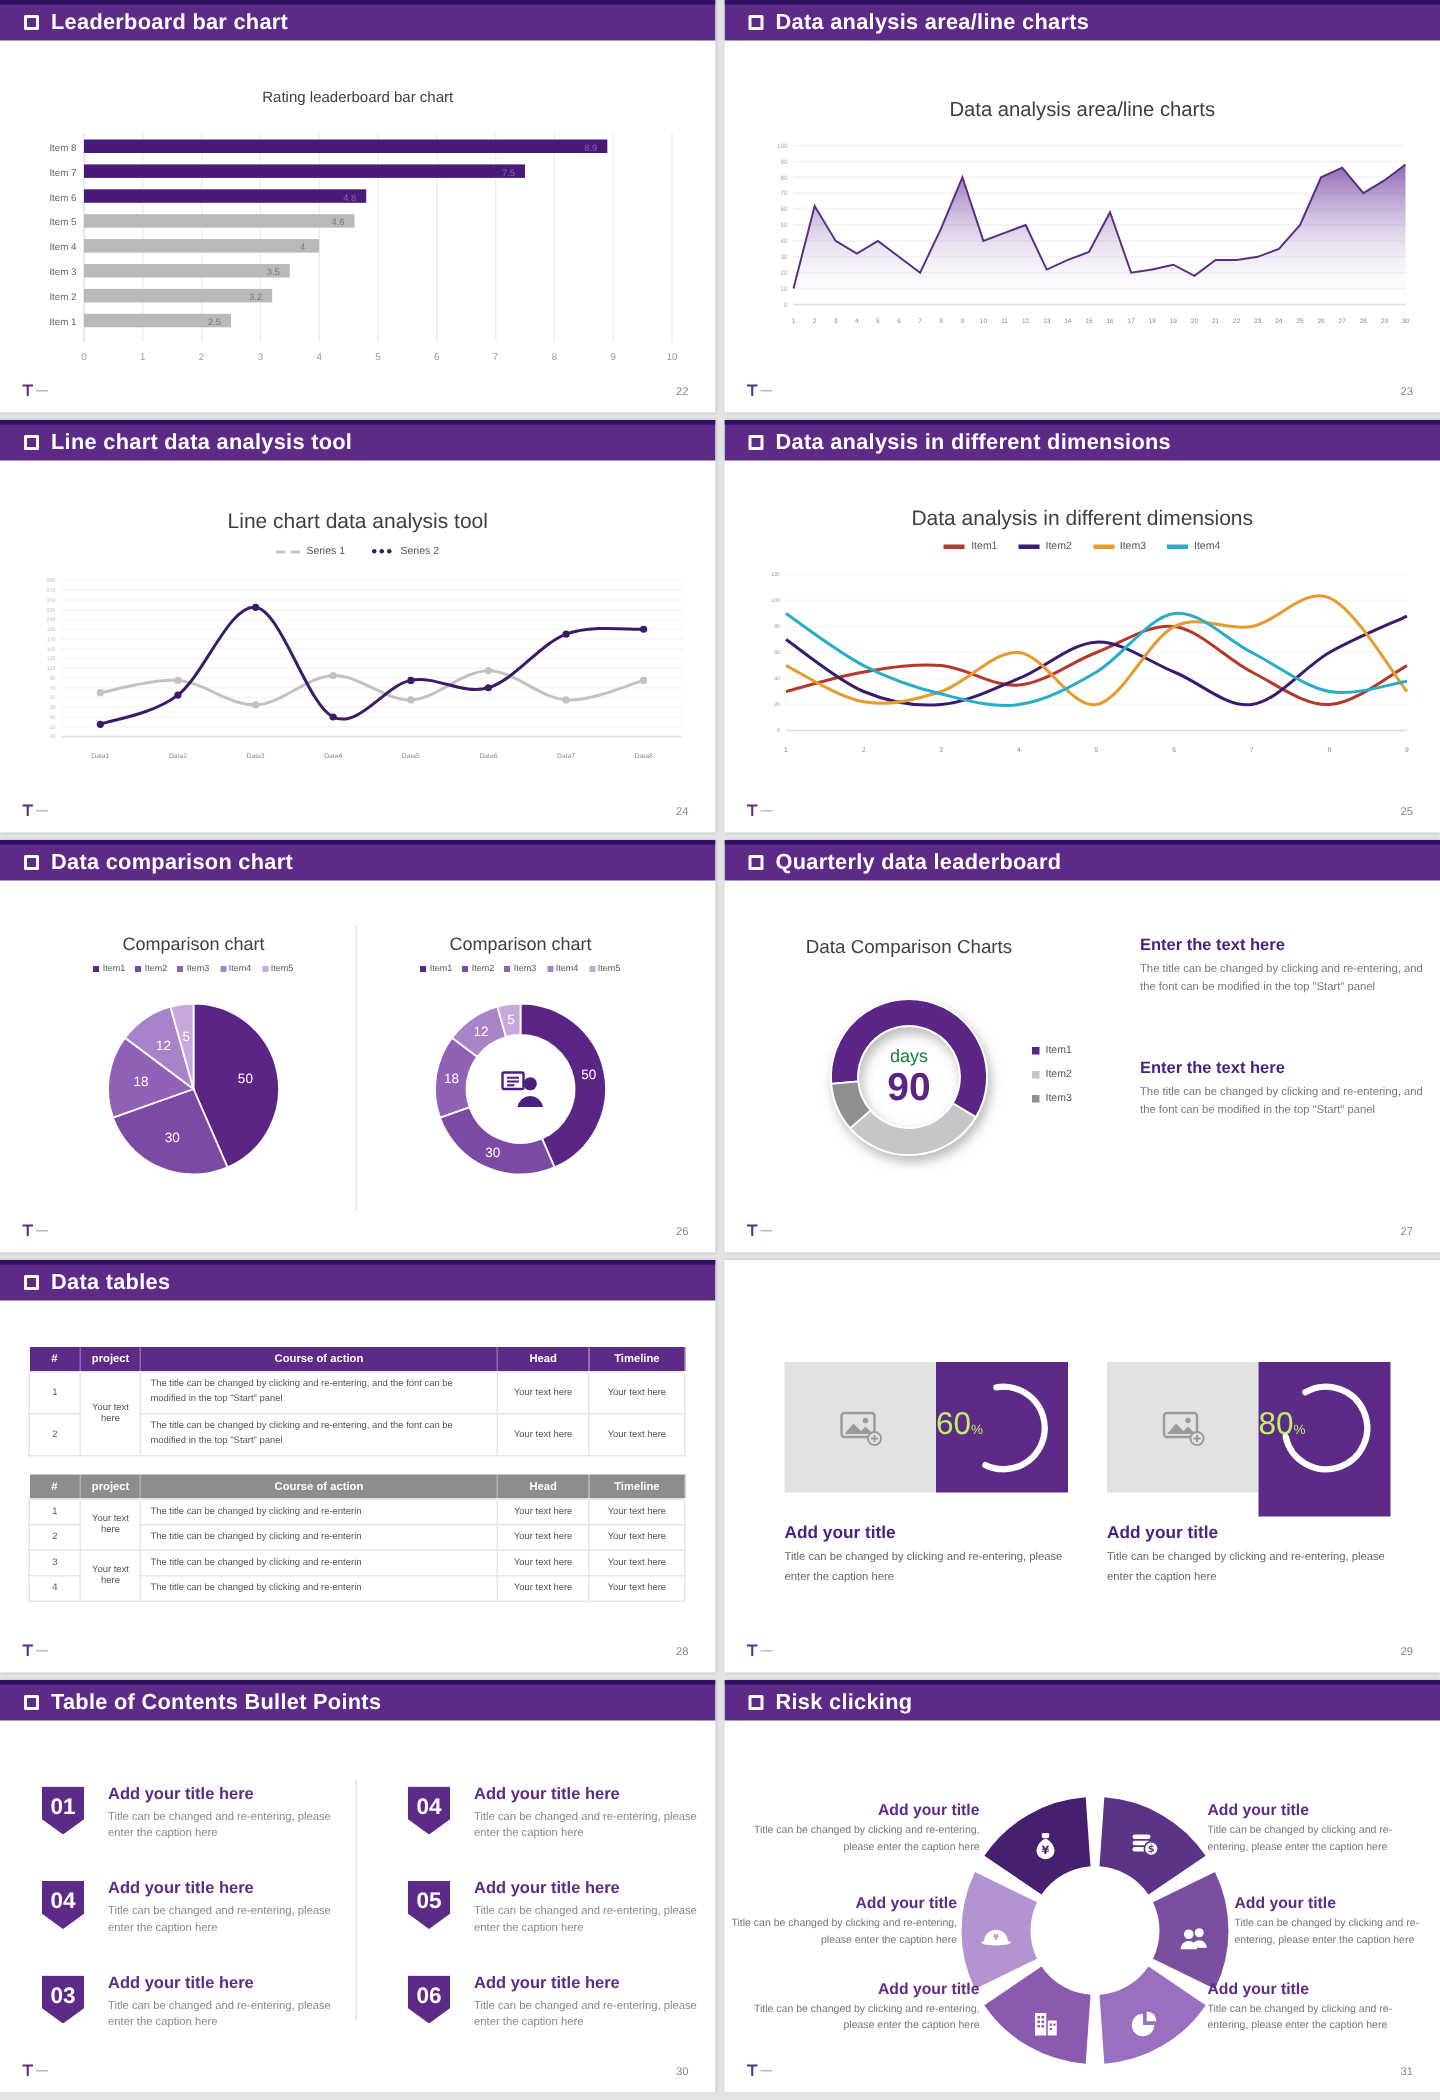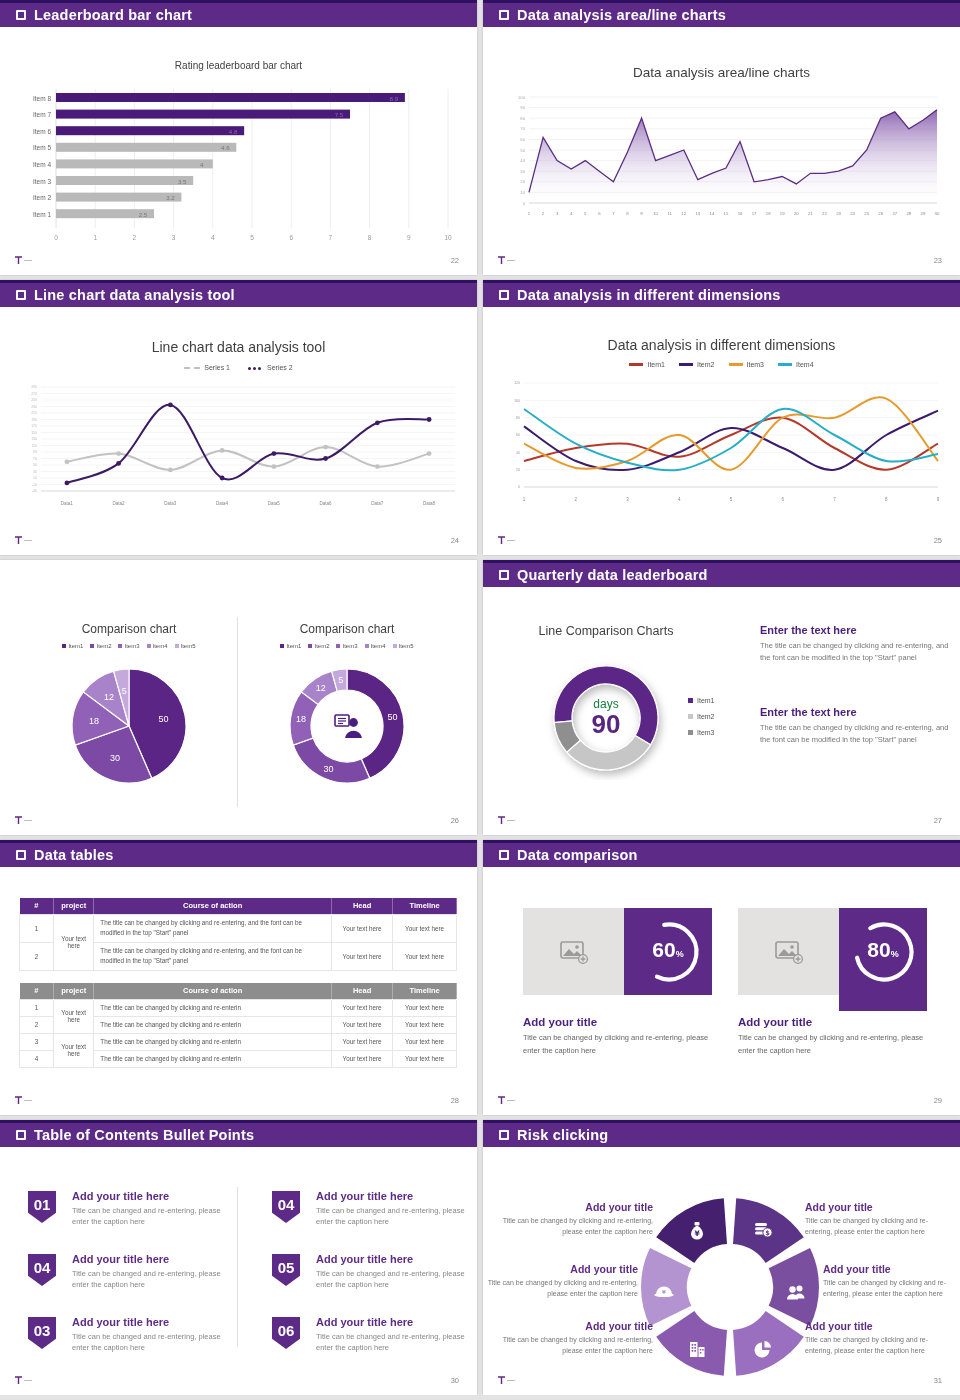--- a/index.html
+++ b/index.html
@@ -34,21 +34,21 @@
   .t th{font-size:7.5px;color:#fff;font-weight:bold;height:16px;border-right:1px solid rgba(255,255,255,.3)}
   .t1 th{background:#5d2b87}
   .t2 th{background:#8d8d8d}
   .t td{border:1px solid #e6e6e6;font-size:6.3px;color:#555;text-align:center;padding:2px 3px;background:#fff}
   .t td.course{text-align:left;padding:2px 6px;line-height:1.55}
   .t1 td{height:28px}
   .t2 td{height:17px}
   
   .ph-box{position:absolute;background:#e4e2e0;display:flex;align-items:center;justify-content:center}
   .pp-box{position:absolute;background:#5d2b87}
-  .pct{position:absolute;text-align:center;color:#ffffff;font-weight:bold}
+  .pct{position:absolute;text-align:left;color:#bef264;font-weight:normal}
   .pct .big{font-size:21px}
   .pct .sm{font-size:9px}
   .card-title{position:absolute;font-size:11.5px;font-weight:bold;color:#4a1f7d}
   .card-body{position:absolute;font-size:7.5px;color:#666;line-height:1.7}
   
   .badge{position:absolute;width:28px;height:32px;background:#5d2b87;color:#fff;font-size:15px;font-weight:bold;text-align:center;line-height:27px;clip-path:polygon(0 0,100% 0,100% 68%,50% 100%,0 68%)}
   .toc-title{font-size:11px;font-weight:bold;color:#5e2b87;margin-bottom:3px}
   .toc-body{font-size:7.5px;color:#888;line-height:1.5}
   .toc-text{position:absolute;width:160px}
   
@@ -349,20 +349,24 @@
           </svg></div>
       <svg class="brand" width="20" height="9">
           <path d="M2,1 h7 M5.5,1 v7" stroke="#5d2b87" stroke-width="1.4" fill="none"></path>
           <line x1="11" y1="4.5" x2="19" y2="4.5" stroke="#bbb" stroke-width="1"></line>
         </svg>
       <div class="pagenum">25</div>
     </div>
   </div>
 
   <div class="tile">
+    <div class="sl-head">
+      <span class="sq"></span>
+      <span class="ht">Data comparison chart</span>
+    </div>
     <div class="content">
       <div class="vdiv" style="left:237px;top:30px;height:190px"></div>
       <div class="ct-title" style="left:40px;width:178px;top:35px;font-size:12px">Comparison chart</div>
       <div class="legend-row" style="left:30px;width:198px;top:56px;gap:7px">
         <span class="lg-item" style="font-size:6px;gap:2px">
             <span class="lg-sq" style="width: 4px; height: 4px; background: rgb(91, 37, 134);"></span>
             <span>Item1</span>
           </span>
         <span class="lg-item" style="font-size:6px;gap:2px">
             <span class="lg-sq" style="width: 4px; height: 4px; background: rgb(124, 74, 165);"></span>
@@ -444,21 +448,21 @@
       <div class="pagenum">26</div>
     </div>
   </div>
 
   <div class="tile">
     <div class="sl-head">
       <span class="sq"></span>
       <span class="ht">Quarterly data leaderboard</span>
     </div>
     <div class="content">
-      <div class="ct-title" style="left:25px;width:196px;top:37px;font-size:12.5px">Line Comparison Charts</div>
+      <div class="ct-title" style="left:25px;width:196px;top:37px;font-size:12.5px">Data Comparison Charts</div>
       <div class="chart" style="left:61px;top:69px;width:124px;height:124px"><svg viewBox="0 0 124 124" style="width: 100%; height: 100%;">
             <defs>
               <filter id="dsh124" x="-50%" y="-50%" width="200%" height="200%">
                 <feDropShadow dx="2" dy="4" stdDeviation="4" flood-color="#000000" flood-opacity="0.28"></feDropShadow>
               </filter>
             </defs>
             <g filter="url(#dsh124)">
               <path d="M10.197875699229229,66.53209862287825A52,52 0 1 1 106.57269963650984,88.7819798953228L91.14368822387182,79.51129454694184A34,34 0 1 0 28.129380264880652,64.9632952534204Z" fill="#5b2586" stroke="#fff" stroke-width="1.2"></path>
               <path d="M106.57269963650984,88.7819798953228A52,52 0 0 1 22.755101828415867,96.11506950750639L36.33987427242576,84.30600698567726A34,34 0 0 0 91.14368822387182,79.51129454694184Z" fill="#c6c6c6" stroke="#fff" stroke-width="1.2"></path>
               <path d="M22.755101828415867,96.11506950750639A52,52 0 0 1 10.197875699229229,66.53209862287824L28.129380264880652,64.96329525342038A34,34 0 0 0 36.33987427242576,84.30600698567726Z" fill="#8f8f8f" stroke="#fff" stroke-width="1.2"></path>
@@ -585,24 +589,20 @@
       </table>
       <svg class="brand" width="20" height="9">
           <path d="M2,1 h7 M5.5,1 v7" stroke="#5d2b87" stroke-width="1.4" fill="none"></path>
           <line x1="11" y1="4.5" x2="19" y2="4.5" stroke="#bbb" stroke-width="1"></line>
         </svg>
       <div class="pagenum">28</div>
     </div>
   </div>
 
   <div class="tile">
-    <div class="sl-head">
-      <span class="sq"></span>
-      <span class="ht">Data comparison</span>
-    </div>
     <div class="content">
 
       <div class="ph-box" style="left:40px;top:41px;width:101px;height:87px">
         <svg width="30" height="26" viewBox="0 0 30 26">
           <rect x="2" y="3" width="22" height="16" rx="2" fill="none" stroke="#9a9a9a" stroke-width="1.6"></rect>
           <path d="M4,17 l6,-7 5,5 3,-3 5,5 z" fill="#9a9a9a"></path>
             <circle cx="18" cy="8" r="1.8" fill="#9a9a9a"></circle>
           <circle cx="24" cy="20" r="4.4" fill="#e4e2e0" stroke="#9a9a9a" stroke-width="1.3"></circle>
           <path d="M24,17.6 v4.8 M21.6,20 h4.8" stroke="#9a9a9a" stroke-width="1.3"></path>
         </svg>

